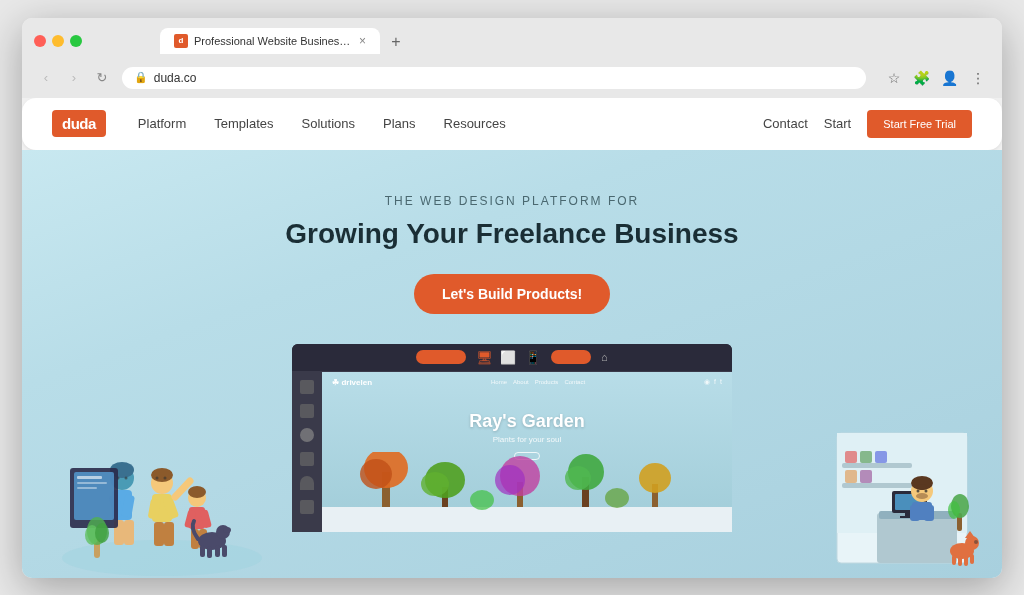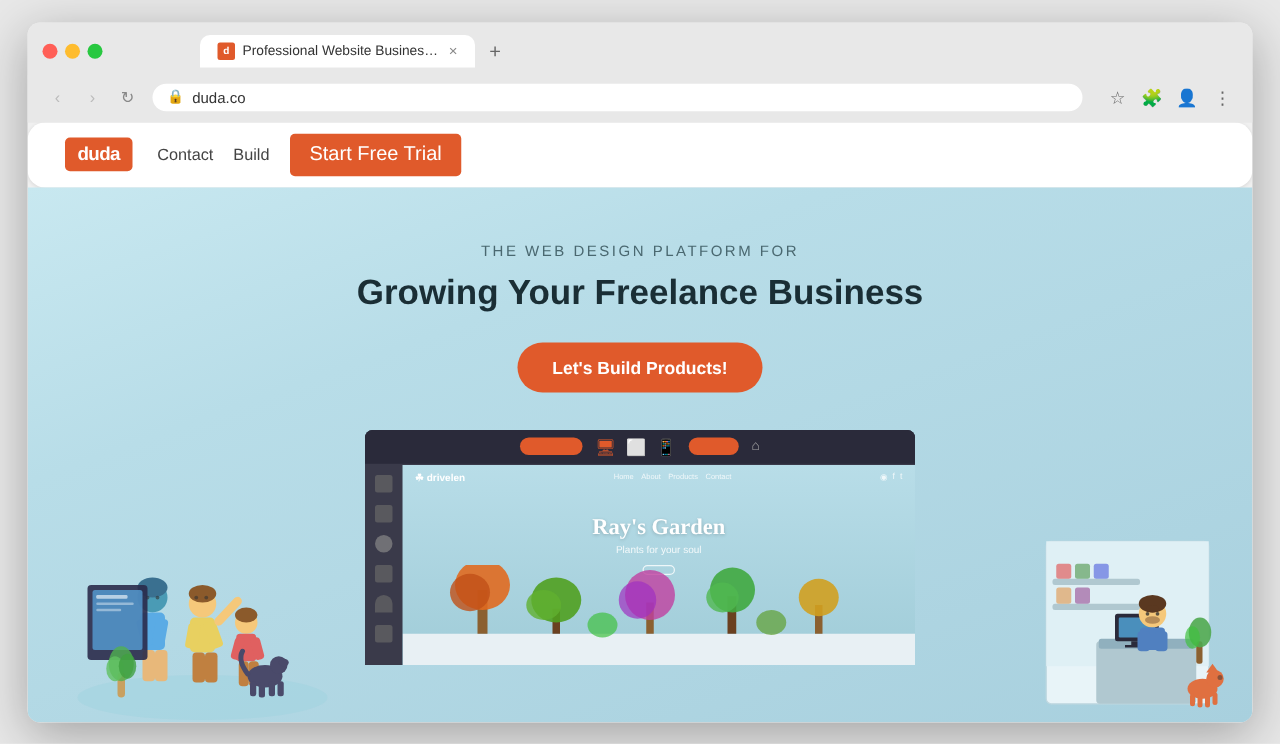--- a/index.html
+++ b/index.html
@@ -230,21 +230,21 @@
       font-size: 13px;
       color: #444;
       cursor: pointer;
     }
 
     .nav-cta {
       background: #e05a2b;
       color: white;
       padding: 8px 16px;
       border-radius: 4px;
-      font-size: 16px;
+      font-size: 11px;
       font-weight: 500;
       cursor: pointer;
       white-space: nowrap;
     }
 
     
     .hero {
       flex: 1;
       background: linear-gradient(160deg, #c8e8f0 0%, #b8dde8 30%, #a8d0de 100%);
       display: flex;
@@ -394,21 +394,20 @@
     .canvas-hero-text {
       text-align: center;
       margin-top: 18px;
     }
 
     .canvas-title {
       font-size: 18px;
       font-weight: 700;
       color: white;
       text-shadow: 0 1px 3px rgba(0,0,0,0.2);
-      font-family: Liberation Serif, serif;
     }
 
     .canvas-subtitle {
       font-size: 8px;
       color: rgba(255,255,255,0.85);
       margin-top: 3px;
     }
 
     .canvas-cta-btn {
       display: inline-block;
@@ -487,23 +486,30 @@
         <div class="browser-action-btn">👤</div>
         <div class="browser-action-btn">⋮</div>
       </div>
     </div>
   </div>
 
   <div class="website-content">
 
     <nav class="site-nav">
       <div class="logo-mark">duda</div>
+      <div class="nav-links">
+        <div class="nav-link">Platform</div>
+        <div class="nav-link">Templates</div>
+        <div class="nav-link">Solutions</div>
+        <div class="nav-link">Plans</div>
+        <div class="nav-link">Resources</div>
+      </div>
       <div class="nav-right">
         <span class="nav-contact">Contact</span>
-        <span class="nav-login">Build</span>
+        <span class="nav-login">Start</span>
         <div class="nav-cta">Start Free Trial</div>
       </div>
     </nav>
 
     <div class="hero">
       <p class="hero-subtitle">THE WEB DESIGN PLATFORM FOR</p>
       <h1 class="hero-title">Growing Your Freelance Business</h1>
       <div class="hero-btn">Let's Build Products!</div>
 
       <div class="illus-left-wrap">

